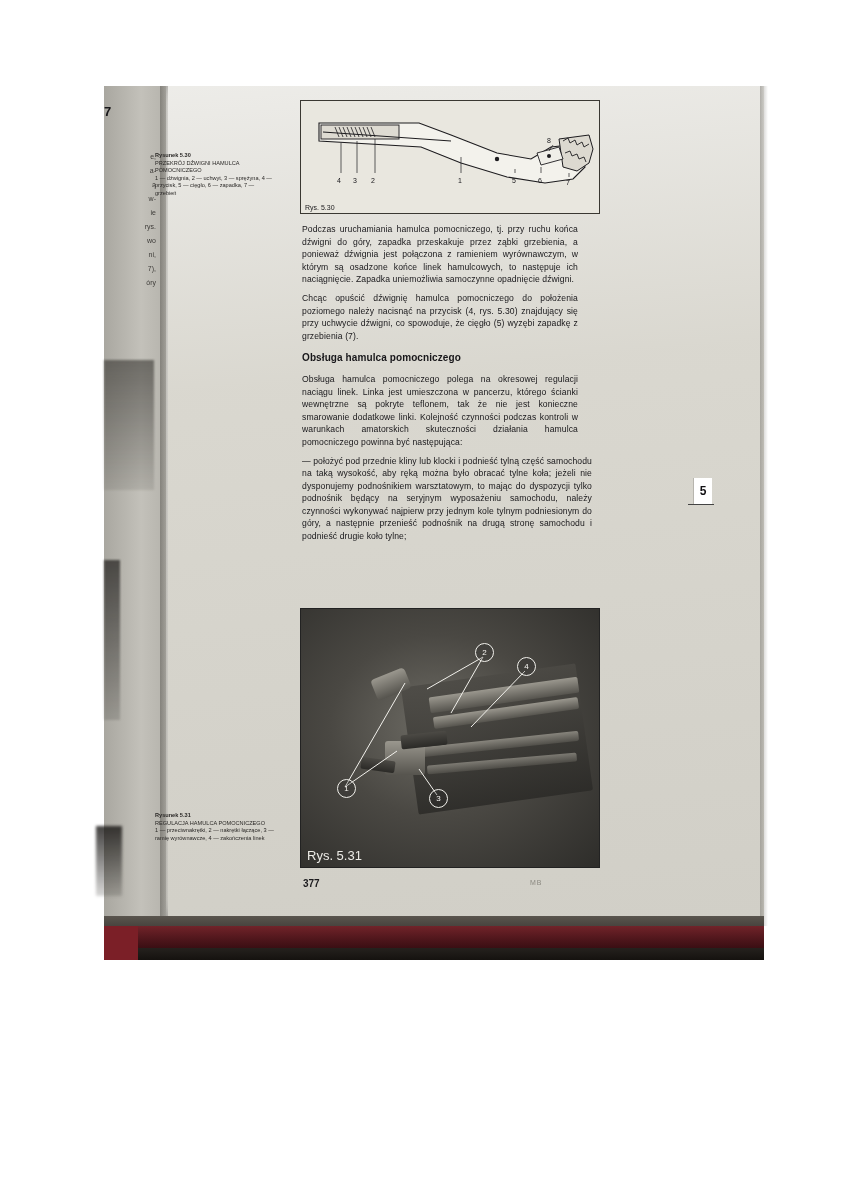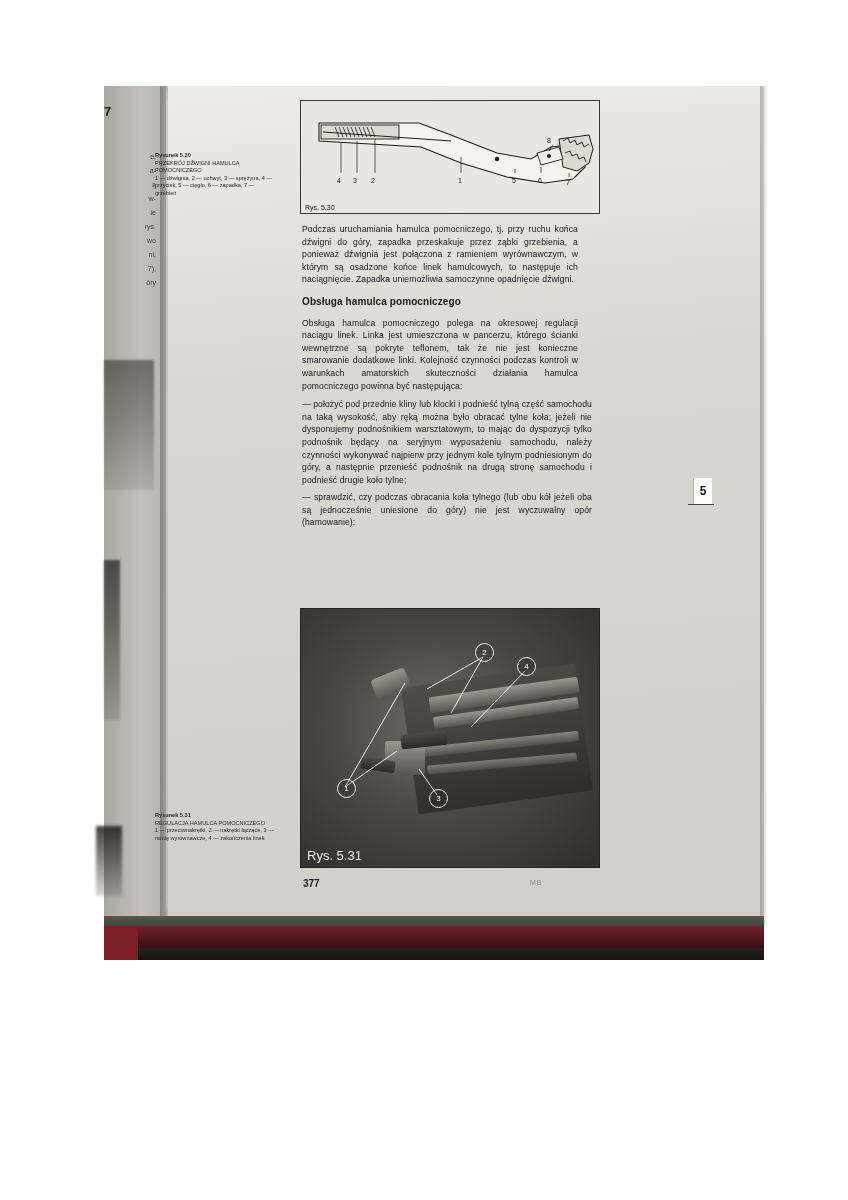--- a/index.html
+++ b/index.html
@@ -365,25 +365,25 @@
 </div>
 
 <div class="cap-left-530">
   <div class="ttl">Rysunek 5.30</div>
   <div>PRZEKRÓJ DŹWIGNI HAMULCA POMOCNICZEGO</div>
   <div>1 — dźwignia, 2 — uchwyt, 3 — sprężyna, 4 — przycisk, 5 — cięgło, 6 — zapadka, 7 — grzebień</div>
 </div>
 
 <div class="body-text">
   <p>Podczas uruchamiania hamulca pomocniczego, tj. przy ruchu końca dźwigni do góry, zapadka przeskakuje przez ząbki grzebienia, a ponieważ dźwignia jest połączona z ramieniem wyrównawczym, w którym są osadzone końce linek hamulcowych, to następuje ich naciągnięcie. Zapadka uniemożliwia samoczynne opadnięcie dźwigni.</p>
+  <p>Chcąc opuścić dźwignię hamulca pomocniczego do położenia poziomego należy nacisnąć na przycisk (4, rys. 5.30) znajdujący się przy uchwycie dźwigni, co spowoduje, że cięgło (5) wyzębi zapadkę z grzebienia (7).</p>
   <p class="section-head">Obsługa hamulca pomocniczego</p>
   <p>Obsługa hamulca pomocniczego polega na okresowej regulacji naciągu linek. Linka jest umieszczona w pancerzu, którego ścianki wewnętrzne są pokryte teflonem, tak że nie jest konieczne smarowanie dodatkowe linki. Kolejność czynności podczas kontroli w warunkach amatorskich skuteczności działania hamulca pomocniczego powinna być następująca:</p>
   <div class="dash-list">
     <p>— położyć pod przednie kliny lub klocki i podnieść tylną część samochodu na taką wysokość, aby ręką można było obracać tylne koła; jeżeli nie dysponujemy podnośnikiem warsztatowym, to mając do dyspozycji tylko podnośnik będący na seryjnym wyposażeniu samochodu, należy czynności wykonywać najpierw przy jednym kole tylnym podniesionym do góry, a następnie przenieść podnośnik na drugą stronę samochodu i podnieść drugie koło tylne;</p>
-    <p>— sprawdzić, czy podczas obracania koła tylnego (lub obu kół jeżeli oba są jednocześnie uniesione do góry) nie jest wyczuwalny opór (hamowanie);</p>
   </div>
 </div>
 
 <div class="fig531">
 
   <div class="tool-dark" style="left:108px; top:66px; width:176px; height:128px; transform: rotate(-8deg); opacity:0.85;"></div>
   <div class="tool" style="left:128px; top:78px; width:150px; height:16px; transform: rotate(-8deg);"></div>
   <div class="tool" style="left:132px; top:98px; width:146px; height:12px; transform: rotate(-8deg);"></div>
   <div class="tool" style="left:120px; top:130px; width:158px; height:10px; transform: rotate(-6deg); opacity:0.8;"></div>
   <div class="tool" style="left:126px; top:150px; width:150px; height:9px; transform: rotate(-5deg); opacity:0.7;"></div>

